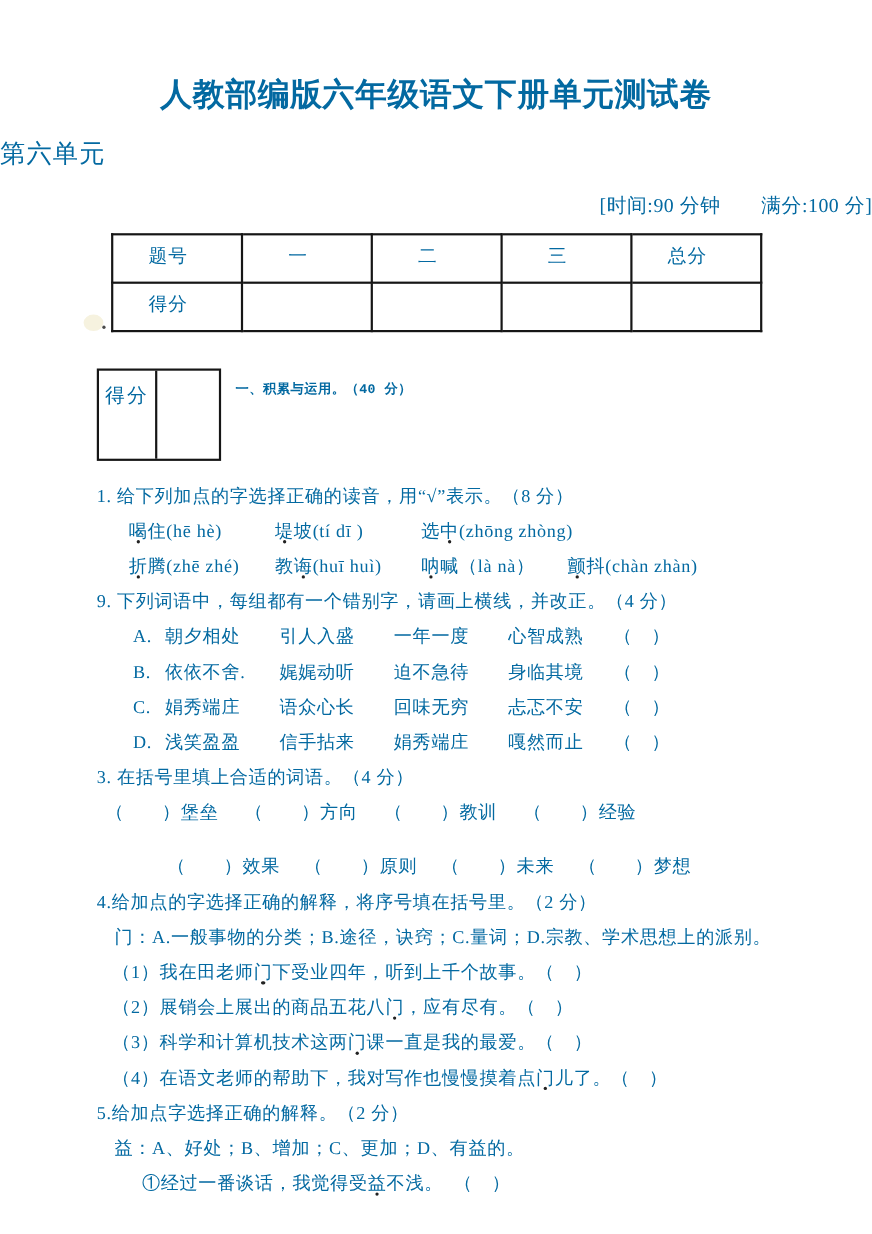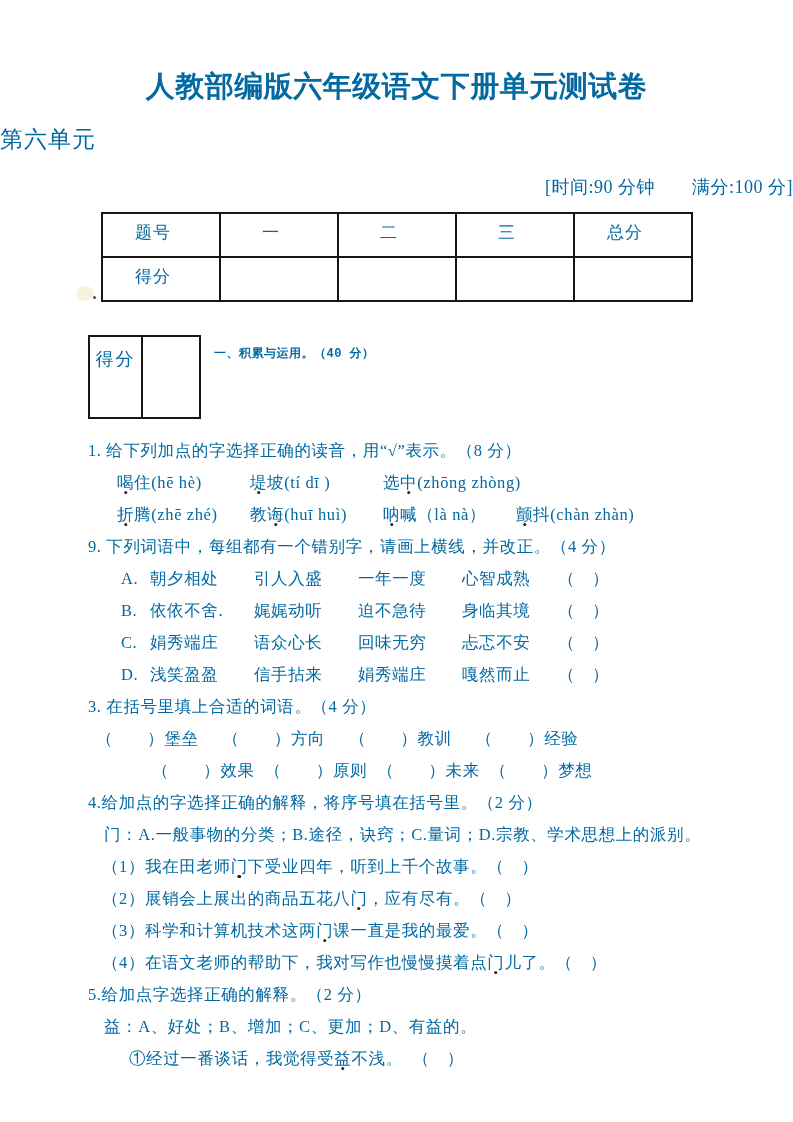--- a/index.html
+++ b/index.html
@@ -35,21 +35,21 @@
     font-family:Liberation Mono, monospace;
     font-weight:700;font-size:12px;letter-spacing:0.5px;
   }
   .qs{margin-top:14px;}
   .q{font-size:16.5px;}
   .line{line-height:32px;white-space:nowrap;letter-spacing:0.6px;}
   .py-row{padding-left:29px;display:flex;}
   .py{min-width:133px;}
   .w-row{padding-left:33px;display:grid;grid-template-columns:29px 104px 104px 104px 96px auto;}
   .fill-row{padding-left:8px;display:flex;gap:24px;}
-  .fill-row2{padding-left:64px;gap:10px;}
+  .fill-row2{padding-left:64px;gap:22px;margin-top:17px;}
   .def{padding-left:16px;}
   .qitem{padding-left:14px;}
   .q5-line{padding-left:41px;display:flex;}
   .q5-line .wp{margin-left:10px;}
   .du{position:relative;}
   .du::after{
     content:"";position:absolute;left:50%;bottom:-2px;transform:translateX(-50%);
     width:3.5px;height:3.5px;border-radius:50%;background:#222;
   }
 </style>

